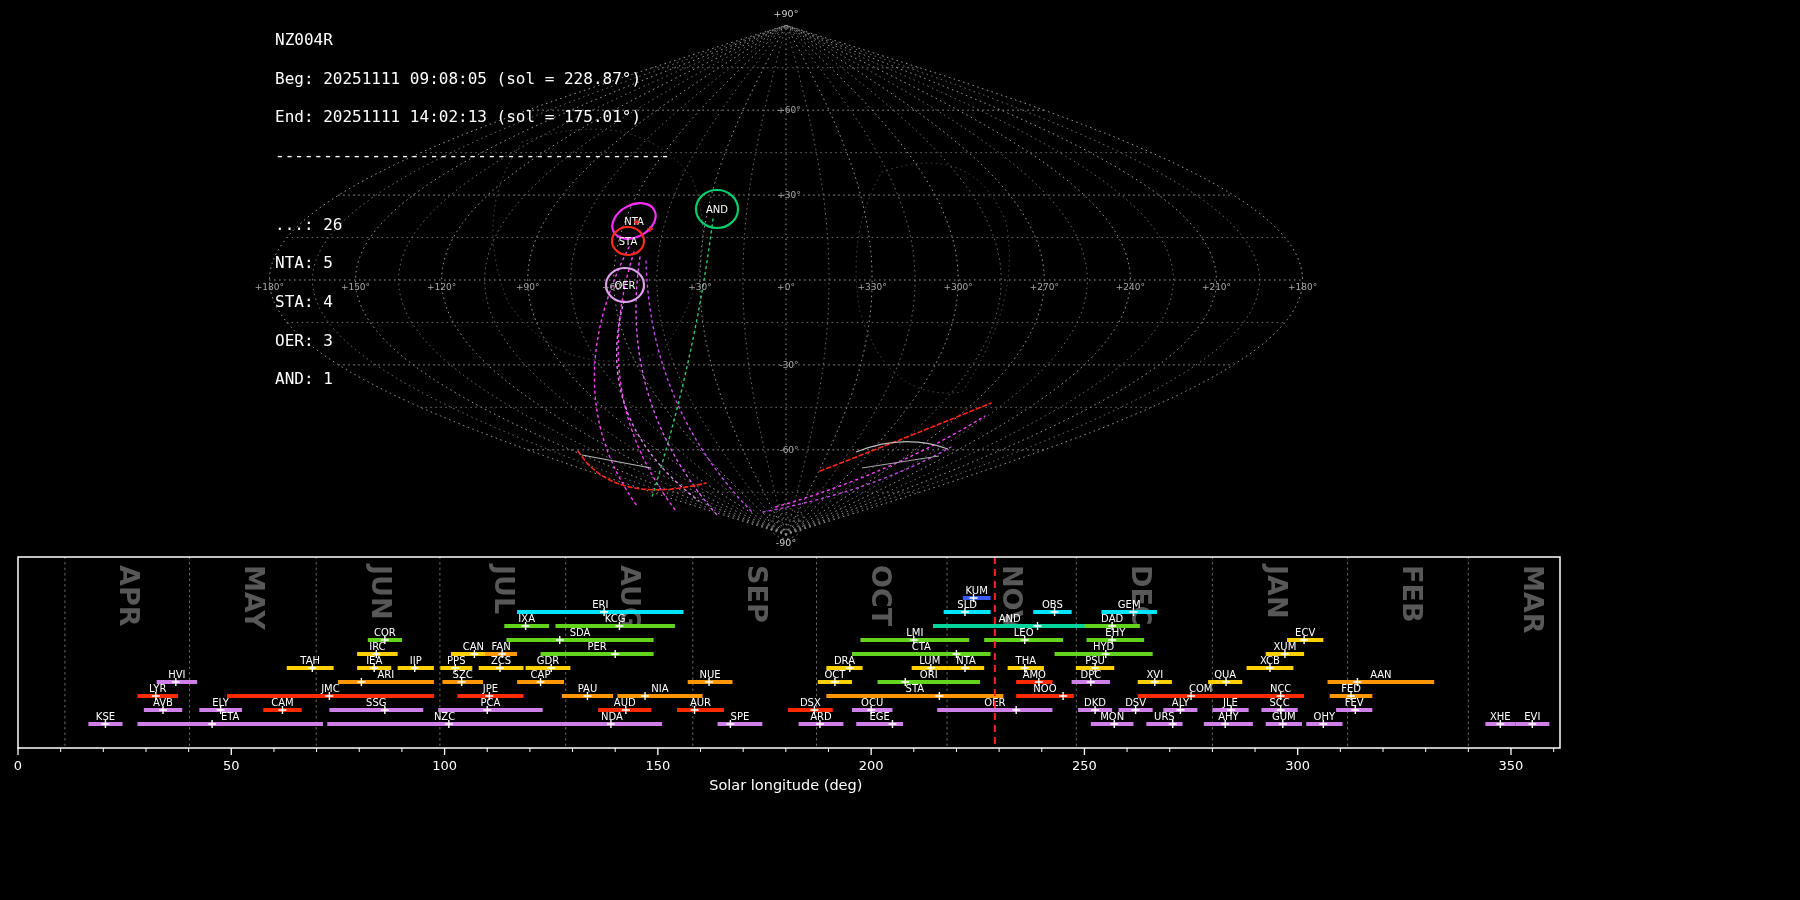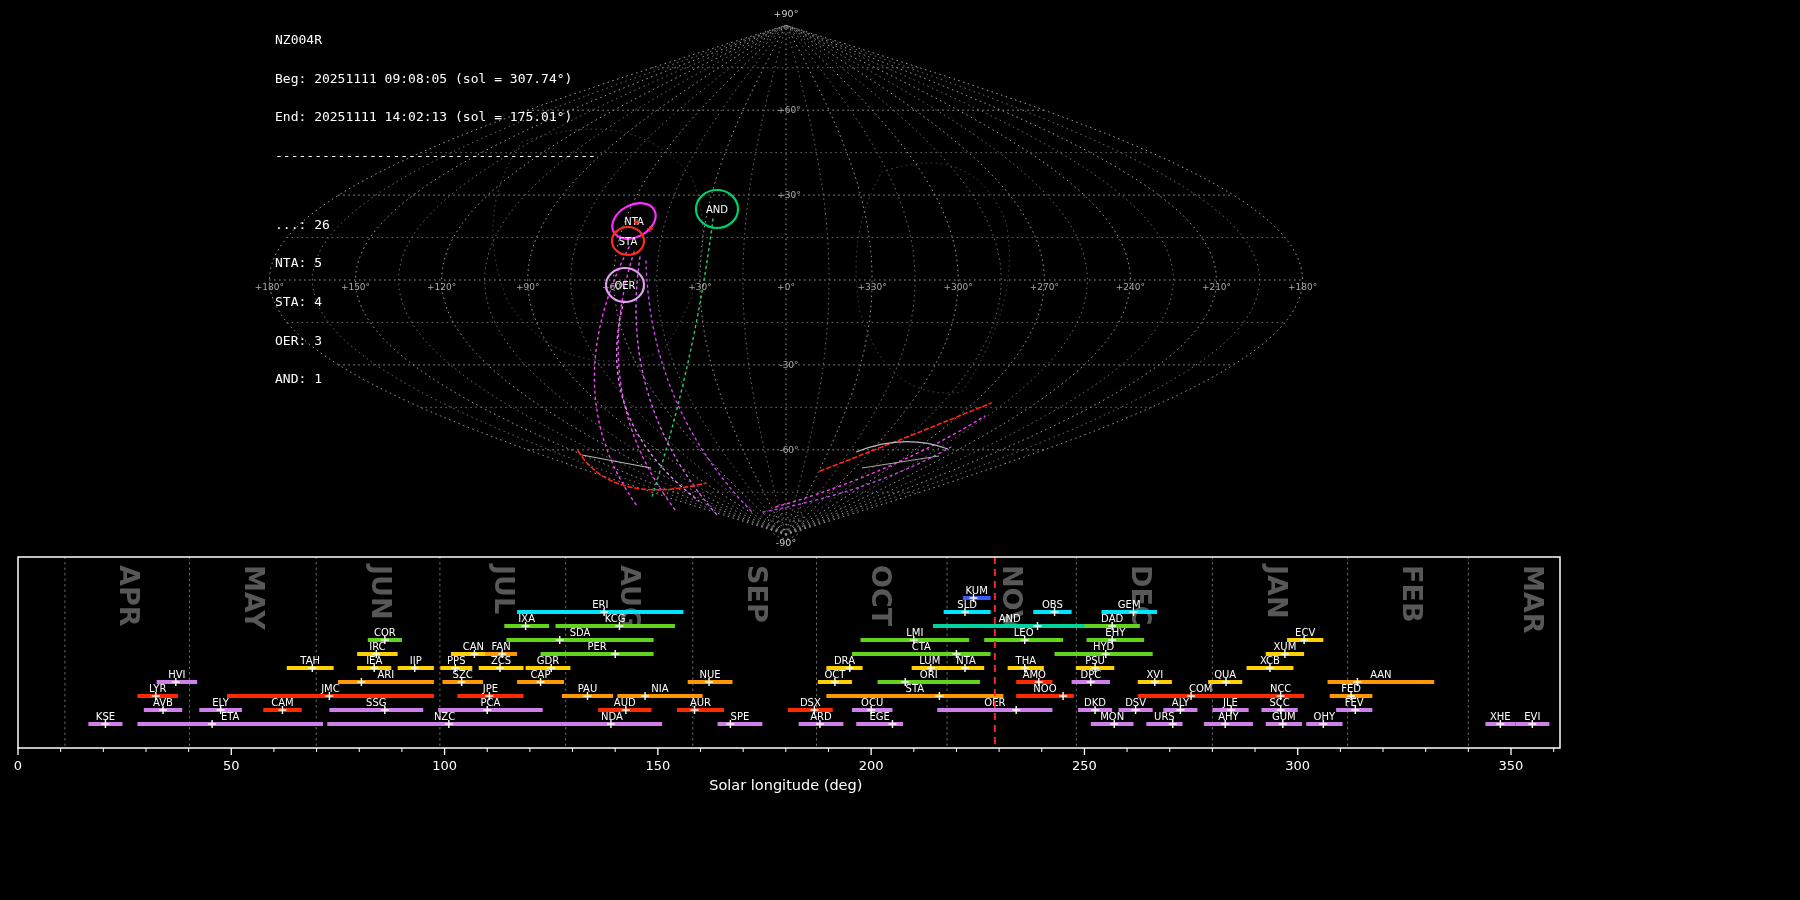--- a/index.html
+++ b/index.html
@@ -1,19 +1,19 @@
 <!DOCTYPE html>
 <html><head>
 <meta charset="utf-8">
 <style>
   html,body{margin:0;padding:0;background:#000;}
   #stage{position:relative;width:1800px;height:900px;background:#000;overflow:hidden;font-family:"DejaVu Sans",sans-serif;}
   svg{position:absolute;left:0;top:0;}
   svg text{font-family:"DejaVu Sans",sans-serif;}
-  #header{position:absolute;left:275px;top:8px;color:#fff;font-family:"DejaVu Sans Mono",monospace;font-size:13px;line-height:12.9px;white-space:pre;}
+  #header{position:absolute;left:275px;top:8px;color:#fff;font-family:"DejaVu Sans Mono",monospace;font-size:16px;line-height:12.9px;white-space:pre;}
   #header .gap{height:4px;}
 </style>
 </head>
 <body>
 
 <div id="stage">
   <svg id="skymap" width="1800" height="900">
       <g>
         <path d="M 522 142 Q 636 104 692 178 Q 724 262 662 352 Q 564 384 508 302 Q 472 212 522 142 Z" fill="none" stroke="#4a4a4a" stroke-width="1" stroke-dasharray="0.8 4.2" stroke-linecap="round"></path>
         <path d="M 882 172 Q 972 140 1006 222 Q 1022 302 962 392 Q 888 402 860 312 Q 846 232 882 172 Z" fill="none" stroke="#4a4a4a" stroke-width="1" stroke-dasharray="0.8 4.2" stroke-linecap="round"></path>
@@ -442,21 +442,21 @@
         <path d="M 1496.3307499999999 724 H 1504.3307499999999 M 1500.3307499999999 720 V 728" stroke="#fff" stroke-width="1.4" fill="none"></path>
         <line x1="1515.2607" y1="724" x2="1549.3863" y2="724" stroke="#cf7fe8" stroke-width="4"></line>
         <text x="1532.3235" y="719.5" fill="#fff" font-size="10" text-anchor="middle">EVI</text>
         <path d="M 1528.3235 724 H 1536.3235 M 1532.3235 720 V 728" stroke="#fff" stroke-width="1.4" fill="none"></path>
       </g>
       <line x1="994.8453" y1="557" x2="994.8453" y2="748" stroke="#ff2222" stroke-width="2" stroke-dasharray="7 5"></line>
       <rect x="18" y="557" width="1542" height="191" fill="none" stroke="#fff" stroke-width="1.5"></rect>
     </svg>
   <div id="header">
     <div>NZ004R</div>
-    <div>Beg: 20251111 09:08:05 (sol = 307.74°)</div>
+    <div>Beg: 20251111 09:08:05 (sol = 228.87°)</div>
     <div>End: 20251111 14:02:13 (sol = 175.01°)</div>
     <div>-----------------------------------------</div>
     <div class="gap"></div>
     <div>...: 26</div>
     <div>NTA: 5</div>
     <div>STA: 4</div>
     <div>OER: 3</div>
     <div>AND: 1</div>
   </div>
 </div>

